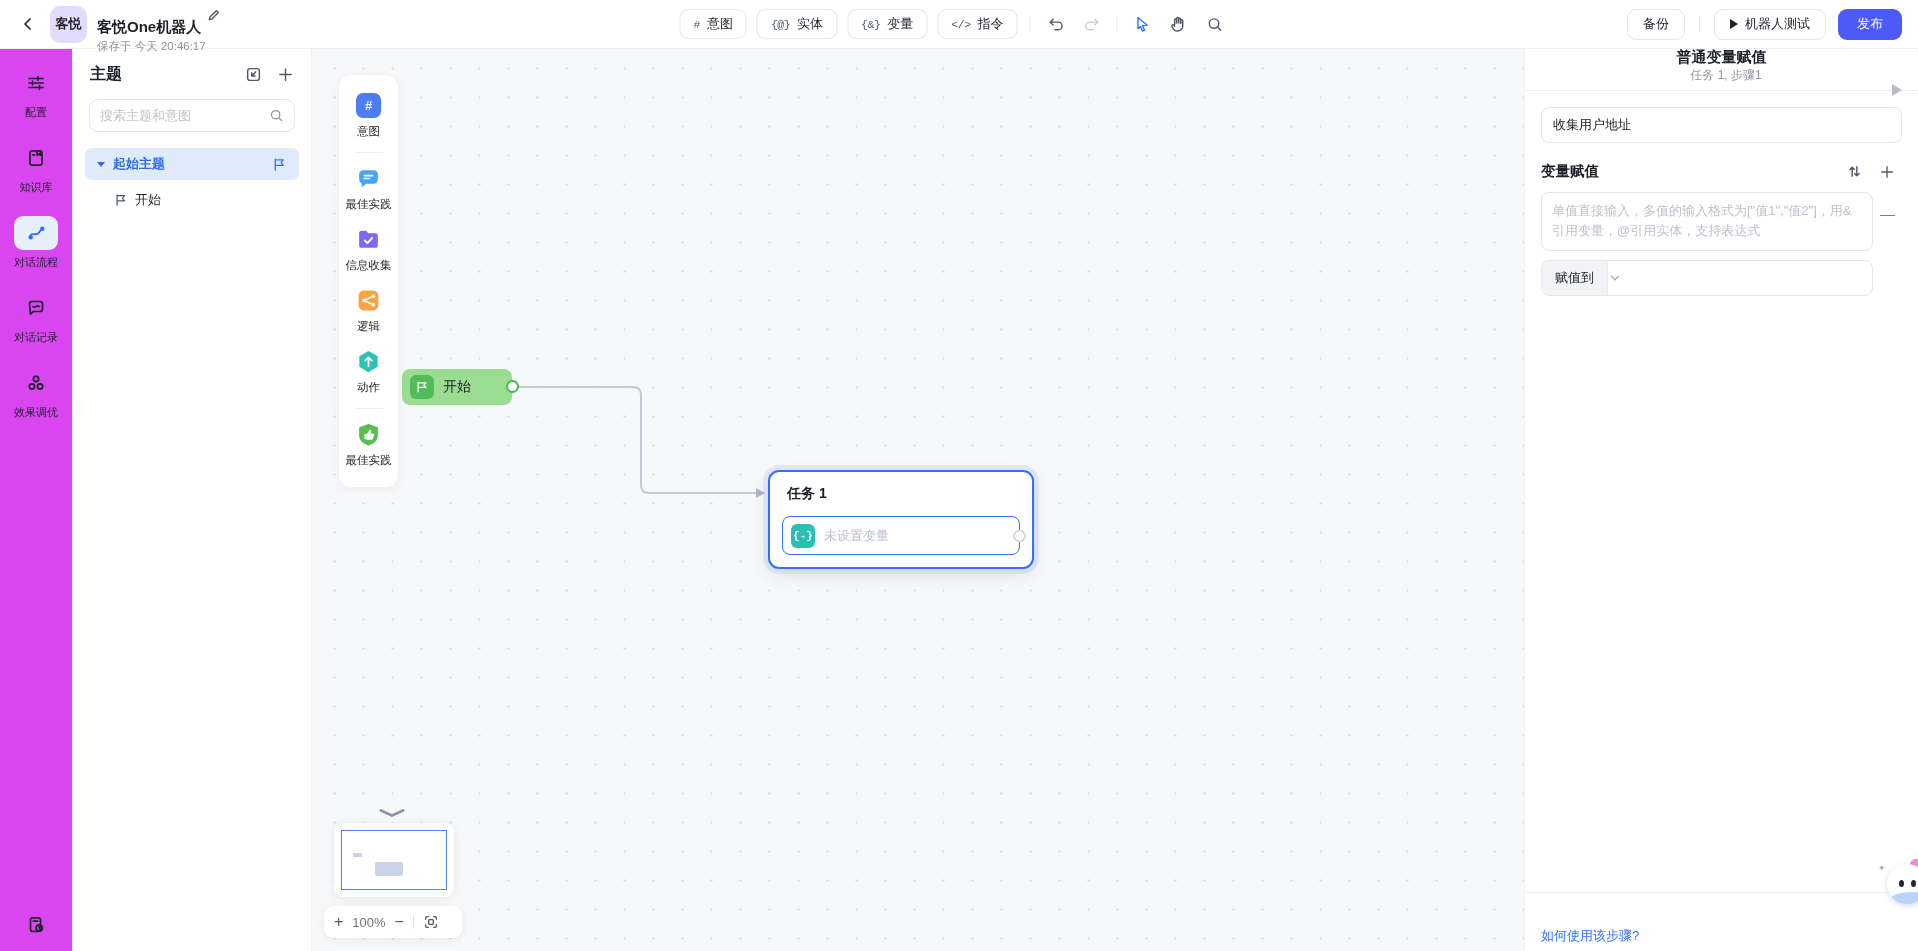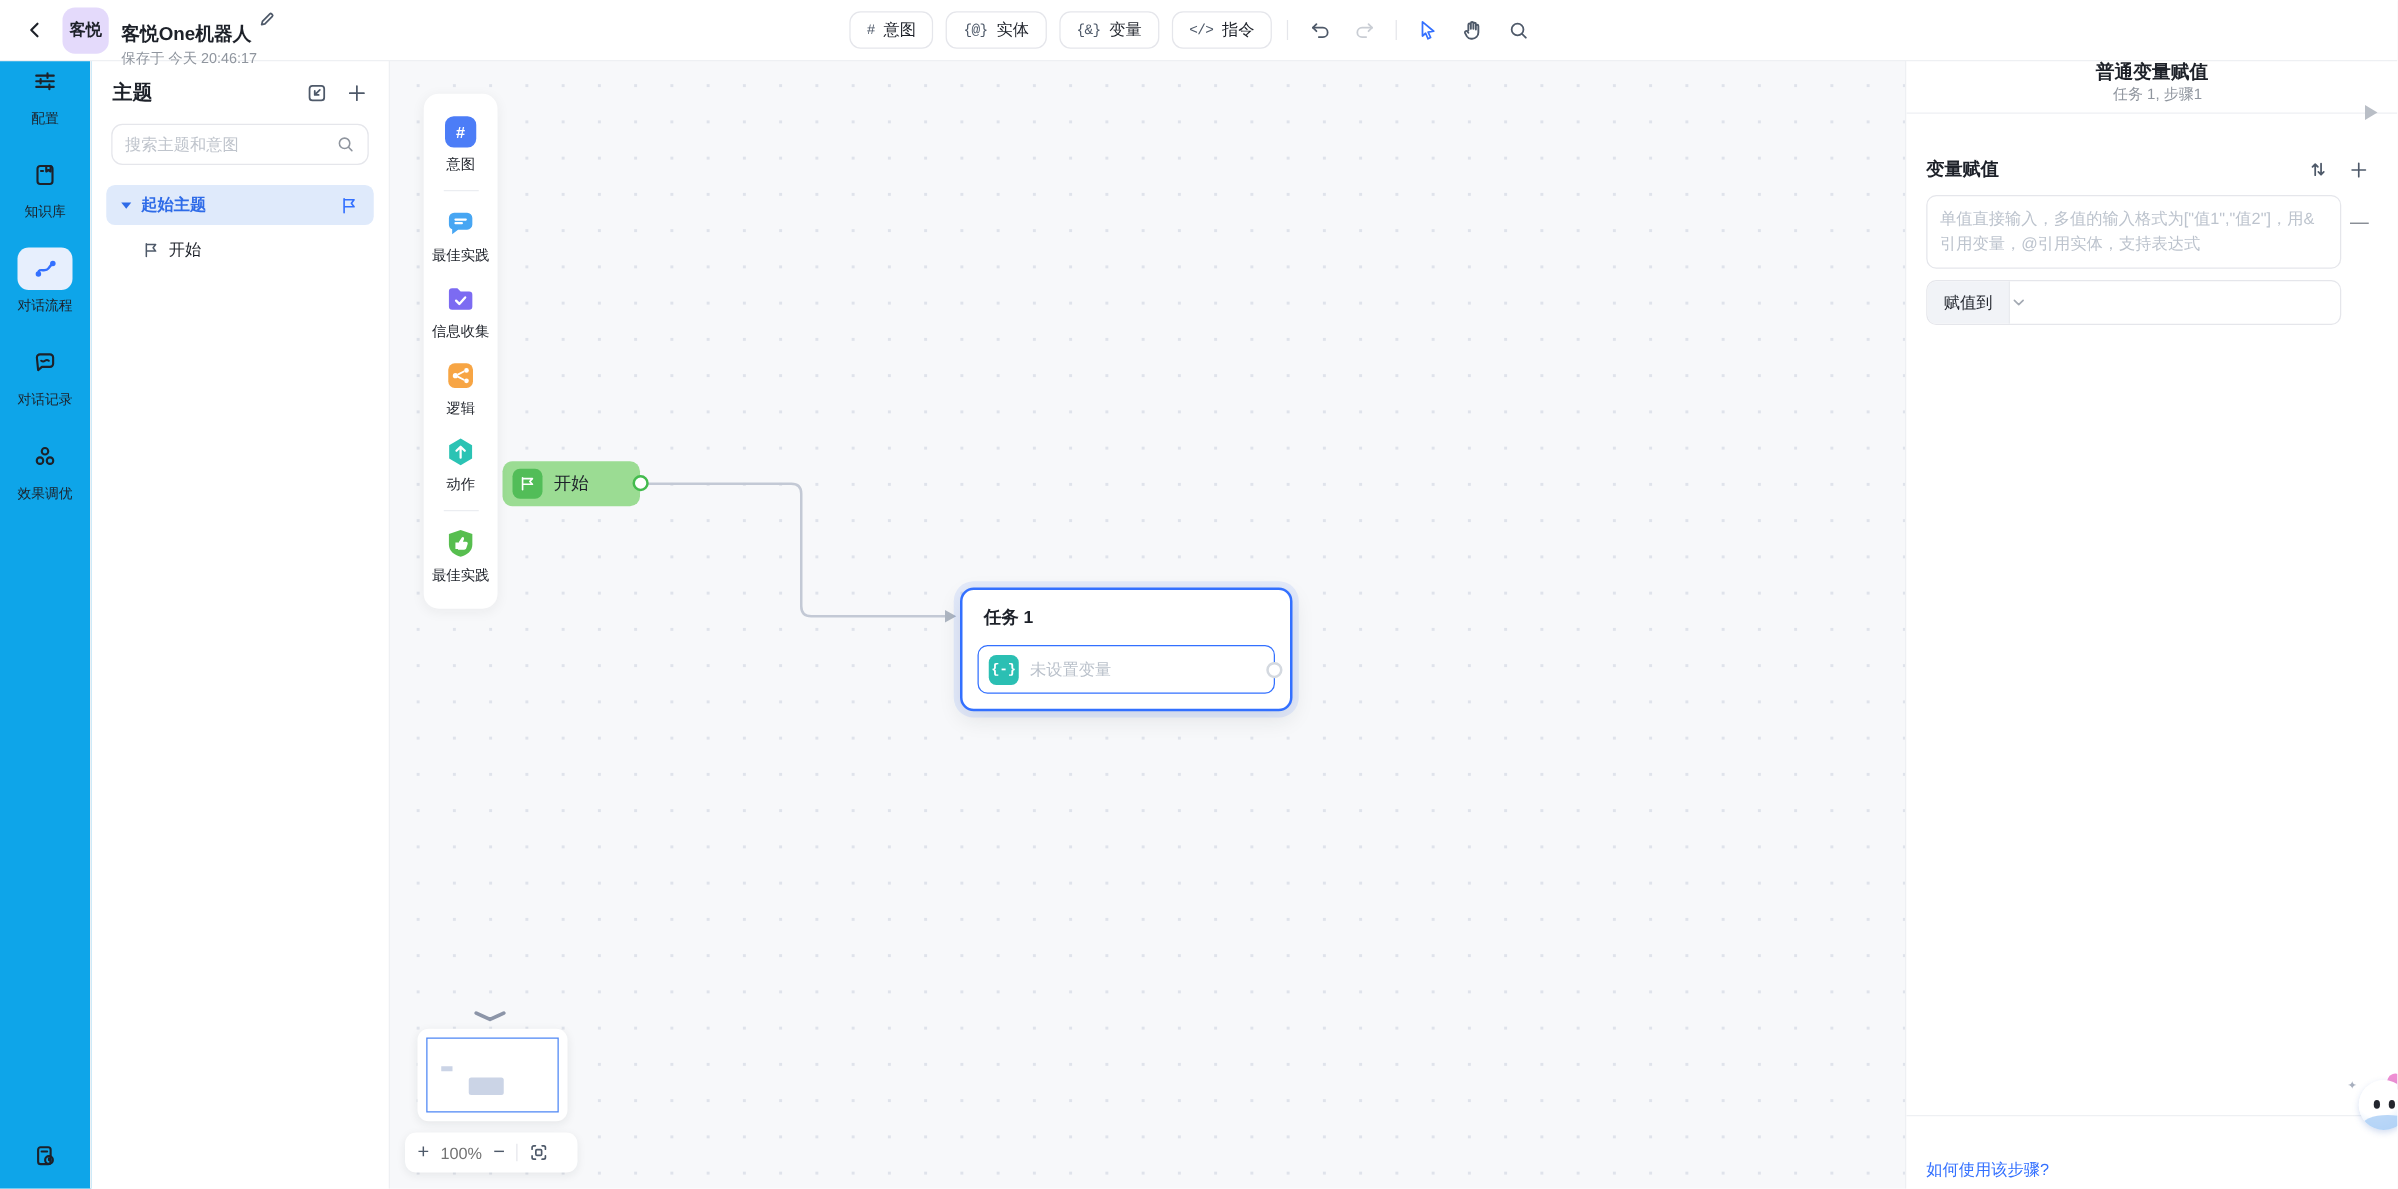--- a/index.html
+++ b/index.html
@@ -51,22 +51,22 @@
   .btn-primary {
     height: 31px; border: none; border-radius: 9px; background: #4B5AF8; color: #fff;
     padding: 0 19px; font-size: 13px; cursor: pointer;
   }
 
   
   .app { display: flex; height: 903px; }
 
   
   .nav-rail {
-    width: 73px; background: #0ea5e9; border-right: 1px solid #EEF0F3;
-    display: flex; flex-direction: column; align-items: center; position: relative;
+    width: 73px; background: #d946ef; border-right: 1px solid #EEF0F3;
+    display: flex; flex-direction: column; align-items: center; padding-top: 18px; position: relative;
   }
   .nav-item { display: flex; flex-direction: column; align-items: center; margin-bottom: 21px; cursor: pointer; }
   .nav-icon-wrap { width: 44px; height: 34px; border-radius: 9px; display: flex; align-items: center; justify-content: center; }
   .nav-item.active .nav-icon-wrap { background: #E7EFFD; }
   .nav-label { font-size: 11px; color: #1D2129; margin-top: 5px; }
   .nav-bottom { position: absolute; bottom: 16px; left: 0; width: 100%; display: flex; justify-content: center; cursor: pointer; }
 
   
   .topics {
     width: 239px; background: #fff; border-right: 1px solid #EEF0F3; padding-top: 16px;
@@ -287,20 +287,29 @@
       </svg>
     </div>
     <div class="icon-btn">
       <svg width="17" height="17" viewBox="0 0 18 18">
         <circle cx="8" cy="8" r="5" class="stroke-ic"></circle>
           <path class="stroke-ic" d="M11.8 11.8 L15 15"></path>
       </svg>
     </div>
   </div>
 
+  <div class="tb-right">
+    <button class="btn-outline">备份</button>
+    <div class="tb-divider"></div>
+    <button class="btn-outline">
+      <span class="play-tri"></span>
+      <span>机器人测试</span>
+    </button>
+    <button class="btn-primary">发布</button>
+  </div>
 </div>
 
 <div class="app">
 
   <div class="nav-rail">
     <div class="nav-item">
       <div class="nav-icon-wrap">
         <svg width="20" height="20" viewBox="0 0 20 20">
           <path class="stroke-dark" d="M3 5.5 h14 M3 10 h14 M3 14.5 h14"></path>
           <path class="stroke-dark" d="M12 3.7 v3.6 M6.5 8.2 v3.6 M13.5 12.7 v3.6"></path>
@@ -495,20 +504,21 @@
     </div>
   </div>
 
   <div class="inspector">
     <div class="insp-header">
       <span class="insp-title">普通变量赋值</span>
       <span class="insp-subtitle">任务 1, 步骤1</span>
       <span class="insp-play"></span>
     </div>
     <div class="insp-body">
+      <input class="name-input" type="text" value="收集用户地址" style="">
       <div class="section-row">
         <span class="section-title">变量赋值</span>
         <span class="section-icons">
           <span>
             <svg width="15" height="15" viewBox="0 0 16 16">
               <path class="stroke-ic" d="M5.5 13 V3.5 M3.2 5.8 L5.5 3.5 L7.8 5.8 M10.5 3 V12.5 M8.2 10.2 L10.5 12.5 L12.8 10.2"></path>
             </svg>
           </span>
           <span>
             <svg width="16" height="16" viewBox="0 0 18 18">

